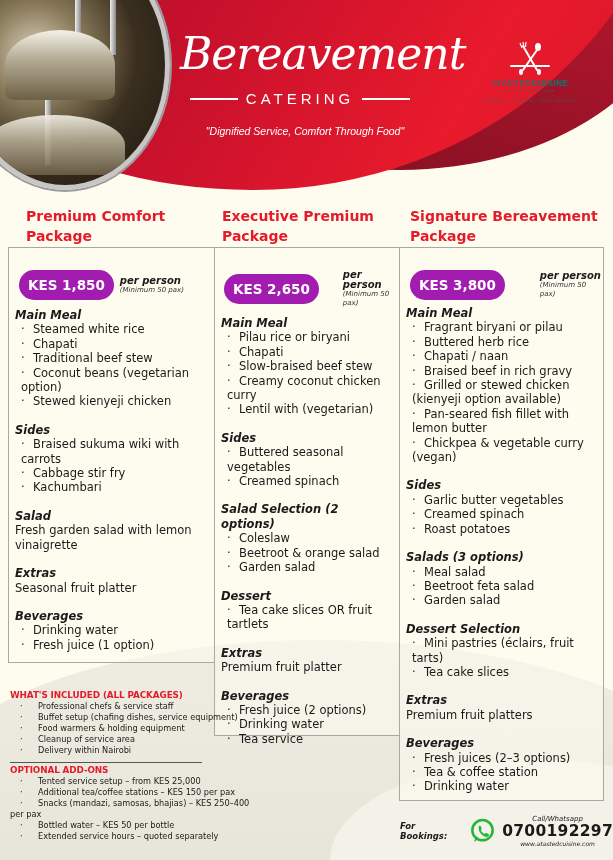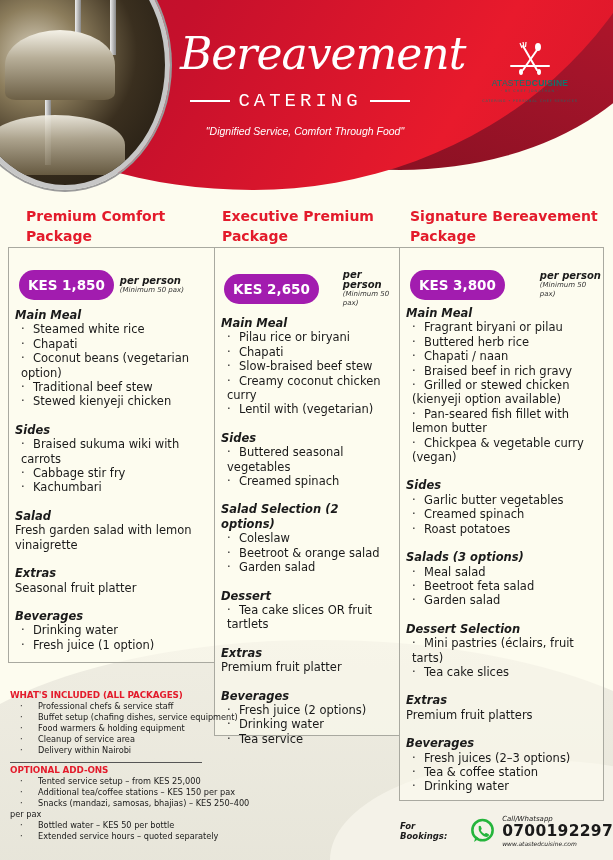--- a/index.html
+++ b/index.html
@@ -63,21 +63,21 @@
     font-family: "DejaVu Serif", serif; font-style: italic;
     font-size: 44px; color: #ffffff; letter-spacing: -1px;
   }
   .catering {
     position: absolute; left: 190px; top: 90px; width: 220px;
     display: flex; align-items: center; justify-content: center; gap: 8px;
     color: #fff;
   }
   .catering .line { flex: 1; height: 2px; background: #fff; }
   .catering .word {
-    font-family: Liberation Mono, monospace; font-size: 19px; letter-spacing: 4px;
+    font-family: Liberation Sans, sans-serif; font-size: 15px; letter-spacing: 4px;
   }
   .tagline {
     position: absolute; left: 180px; top: 125px; width: 250px; text-align: center;
     font-family: "Liberation Sans", sans-serif; font-style: italic;
     font-size: 10.5px; color: #fff;
   }
   .logo {
     position: absolute; left: 480px; top: 42px; width: 100px; text-align: center; color: #0f766e;
   }
   .logo svg { display: block; margin: 0 auto; }
@@ -141,21 +141,21 @@
   .inc-item .dot { display: inline-block; width: 28px; padding-left: 10px; }
   .divider { width: 192px; border-top: 1px solid #555; margin: 6px 0 2px 0; }
 
   
   .bookings {
     position: absolute; left: 400px; top: 815px; z-index: 2;
     display: flex; align-items: center; gap: 6px;
   }
   .bk-label { font-weight: 700; font-style: italic; font-size: 8.5px; }
   .wa-icon { width: 28px; height: 28px; }
-  .bk-info { display: flex; flex-direction: column; }
+  .bk-info { display: flex; flex-direction: column; align-items: center; }
   .bk-call { font-style: italic; font-size: 7px; line-height: 8px; }
   .bk-phone { font-weight: 700; font-size: 15.5px; line-height: 17px; letter-spacing: .3px; }
   .bk-web { font-style: italic; font-size: 6px; line-height: 7px; }
 </style>
 </head>
 <body>
 
 <div class="bottom-wave"></div>
 <div class="bottom-wave2"></div>
 
@@ -210,22 +210,22 @@
     <div class="per">
       <span class="pp">per person</span>
       <span class="min">(Minimum 50 pax)</span>
     </div>
   </div>
   <div class="content">
     <div class="section">
       <div class="sec-h">Main Meal</div>
       <div class="item"><span class="dot">·</span><span>Steamed white rice</span></div>
       <div class="item"><span class="dot">·</span><span>Chapati</span></div>
+      <div class="item"><span class="dot">·</span><span>Traditional beef stew</span></div>
       <div class="item"><span class="dot">·</span><span>Coconut beans (vegetarian option)</span></div>
-      <div class="item"><span class="dot">·</span><span>Traditional beef stew</span></div>
       <div class="item"><span class="dot">·</span><span>Stewed kienyeji chicken</span></div>
     </div>
     <div class="section">
       <div class="sec-h">Sides</div>
       <div class="item"><span class="dot">·</span><span>Braised sukuma wiki with carrots</span></div>
       <div class="item"><span class="dot">·</span><span>Cabbage stir fry</span></div>
       <div class="item"><span class="dot">·</span><span>Kachumbari</span></div>
     </div>
     <div class="section">
       <div class="sec-h">Salad</div>

